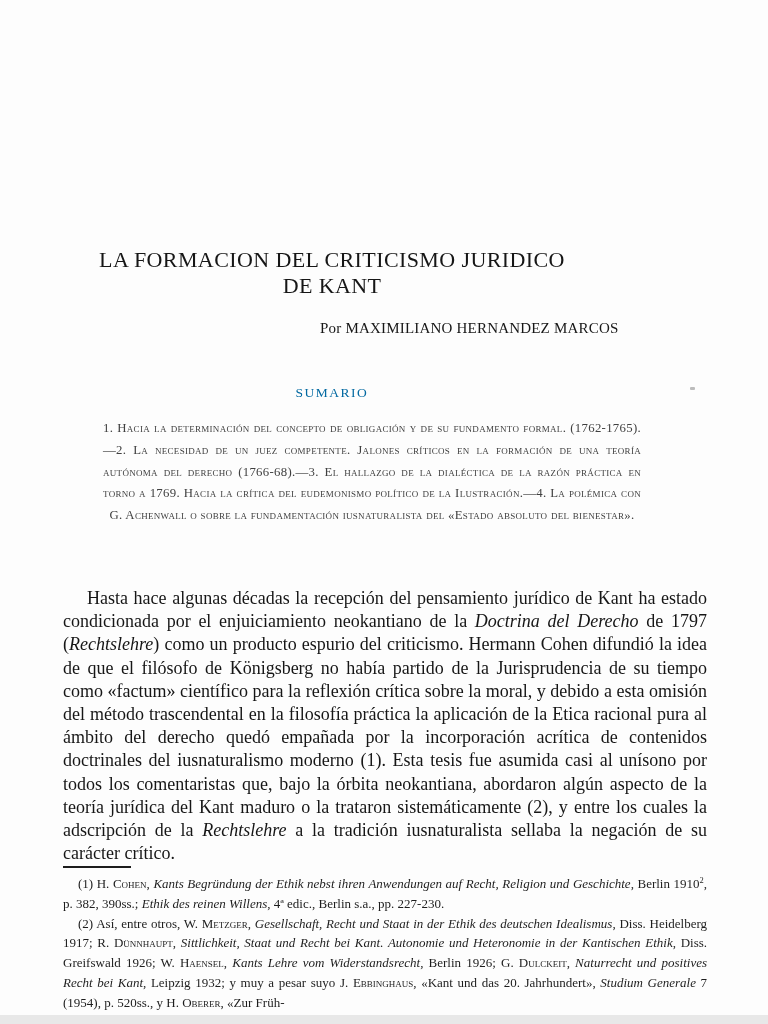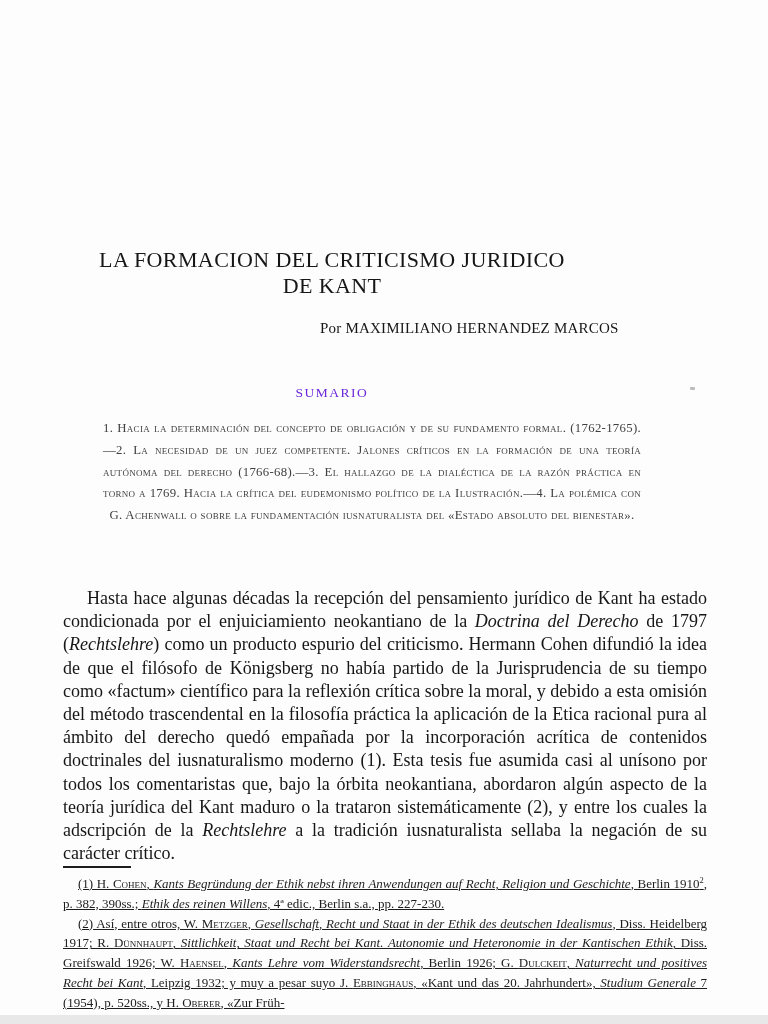--- a/index.html
+++ b/index.html
@@ -17,41 +17,41 @@
     margin:0; text-align:center;
     font-size:22px; line-height:26px; font-weight:normal;
     letter-spacing:0.4px; color:#161616;
   }
   .byline {
     position:absolute; top:320px; left:300px;
     font-size:15px; letter-spacing:0.2px; color:#171717;margin-left:20px;
   }
   .sumario-heading {
     position:absolute; top:385px; left:52px; width:560px;
-    text-align:center; font-size:13.5px; letter-spacing:1.5px; color:#6d28d9;
+    text-align:center; font-size:13.5px; letter-spacing:1.5px; color:#0369a1;
   }
   .sumario-body {
     position:absolute; top:418px; left:103px; width:538px;
     font-size:12.8px; line-height:21.8px;
     text-align:justify; text-align-last:center;
     font-variant:small-caps; letter-spacing:0.3px; color:#404040;
   }
   .body-par {
     position:absolute; top:587px; left:63px; width:644px;
     margin:0;
     font-size:18px; line-height:23.2px;
     text-align:justify; text-indent:24px; color:#161616;
   }
   .fn-rule {
     position:absolute; top:866px; left:63px;
     width:68px; height:2px; background:#1d1d1d;
   }
   .footnotes {
     position:absolute; top:874px; left:63px; width:644px;
-    font-size:13px; line-height:19.8px; text-align:justify; color:#1d1d1d;text-decoration:underline;
+    font-size:13px; line-height:19.8px; text-align:justify; color:#1d1d1d;
   }
   .fn { margin:0; text-indent:15px; }
   .seg-italic { font-style:italic; }
   .seg-smallcaps { font-variant:small-caps; }
   .seg-super { vertical-align:super; font-size:0.65em; line-height:0; }
   .speck {
     position:absolute; top:387px; left:690px;
     width:5px; height:3px; background:#bcbcbc; border-radius:1px;
   }
 </style>

